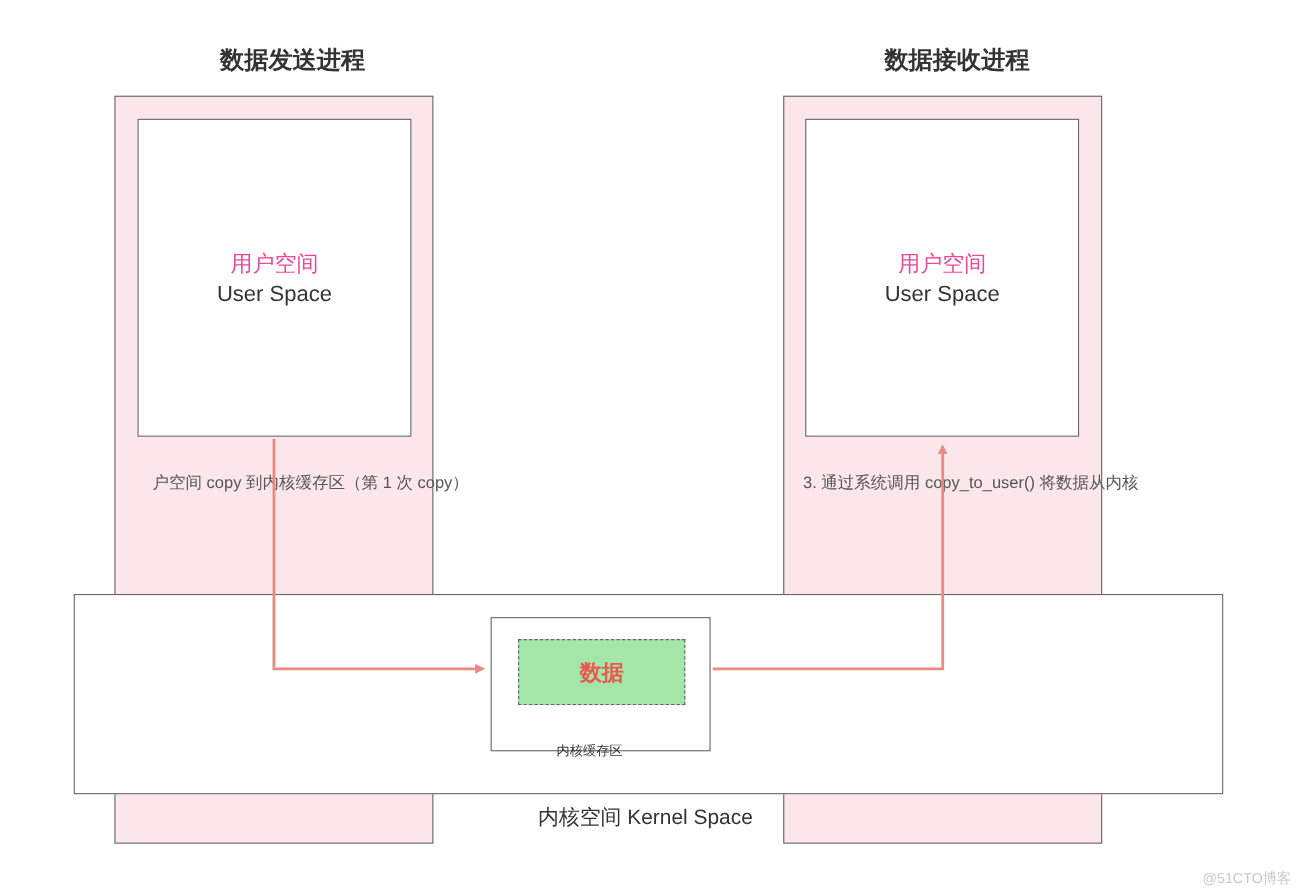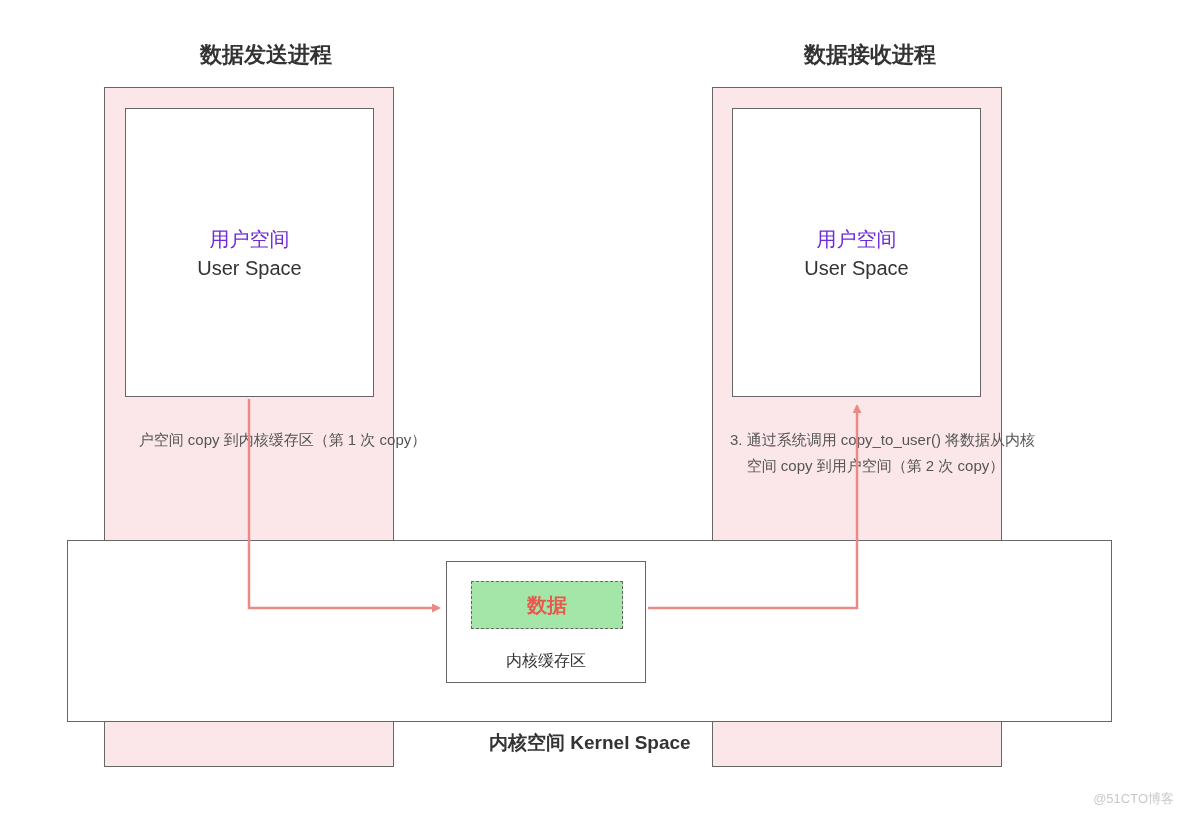--- a/index.html
+++ b/index.html
@@ -29,37 +29,37 @@
     background: #fff;
     border: 1.5px solid #666;
     display: flex;
     flex-direction: column;
     align-items: center;
     justify-content: center;
     text-align: center;
   }
   .user-space-label-cn {
     font-size: 20px;
-    color: #6d28d9;
+    color: #ec4899;
     margin-bottom: 4px;
   }
   .user-space-label-en {
     font-size: 20px;
     font-weight: 400;
     color: #333;
   }
   .kernel-space-box {
     position: absolute;
     background: #fff;
     border: 1.5px solid #666;
   }
   .kernel-space-label {
     position: absolute;
     font-size: 19px;
-    font-weight: 700;
+    font-weight: 400;
     color: #333;
   }
   .kernel-buffer-box {
     position: absolute;
     background: #fff;
     border: 1.5px solid #666;
   }
   .data-box {
     position: absolute;
     background: #a4e6a8;
@@ -68,23 +68,24 @@
     align-items: center;
     justify-content: center;
   }
   .data-label {
     color: #e85a4f;
     font-size: 20px;
     font-weight: 600;
   }
   .kernel-buffer-label {
     position: absolute;
-    font-size: 16px;
+    font-size: 12px;
     color: #333;
     text-align: right;
+    margin-top: 23px;
   }
   .steps {
     position: absolute;
     font-size: 15px;
     color: #555;
     line-height: 1.7;
   }
   .steps .line { white-space: nowrap; }
   svg.arrows {
     position: absolute;
@@ -117,34 +118,33 @@
   <div class="user-space-label-en">User Space</div>
 </div>
 
 <div class="user-space-box" style="left:732px; top:108px; width:249px; height:289px;">
   <div class="user-space-label-cn">用户空间</div>
   <div class="user-space-label-en">User Space</div>
 </div>
 
 <div class="kernel-buffer-box" style="left:446px; top:561px; width:200px; height:122px;"></div>
 
-<div class="data-box" style="left:471px; top:581px; width:152px; height:48px;">
+<div class="data-box" style="left:471px; top:581px; width:152px; height:60px;">
   <span class="data-label">数据</span>
 </div>
 <div class="kernel-buffer-label" style="left:506px; top:651px;">内核缓存区</div>
 
 <div class="kernel-space-label" style="left:489px; top:730px;">内核空间 Kernel Space</div>
 
 <div class="steps" style="left:122px; top:427px;">
   <div class="line">&nbsp;&nbsp;&nbsp;&nbsp;户空间 copy 到内核缓存区（第 1 次 copy）</div>
 </div>
 
 <div class="steps" style="left:730px; top:427px;">
   <div class="line">3. 通过系统调用 copy_to_user() 将数据从内核</div>
-  <div class="line">&nbsp;&nbsp;&nbsp;&nbsp;空间 copy 到用户空间（第 2 次 copy）</div>
 </div>
 
 <svg class="arrows">
   <defs>
     <marker id="arrowhead" markerWidth="9" markerHeight="9" refX="7" refY="4.5" orient="auto" markerUnits="userSpaceOnUse">
       <path d="M0,0 L9,4.5 L0,9 Z" fill="#e98b83"></path>
     </marker>
   </defs>
 
   <path d="M 249 399 L 249 608 L 439 608" stroke="#e98b83" stroke-width="2.5" fill="none" marker-end="url(#arrowhead)"></path>

